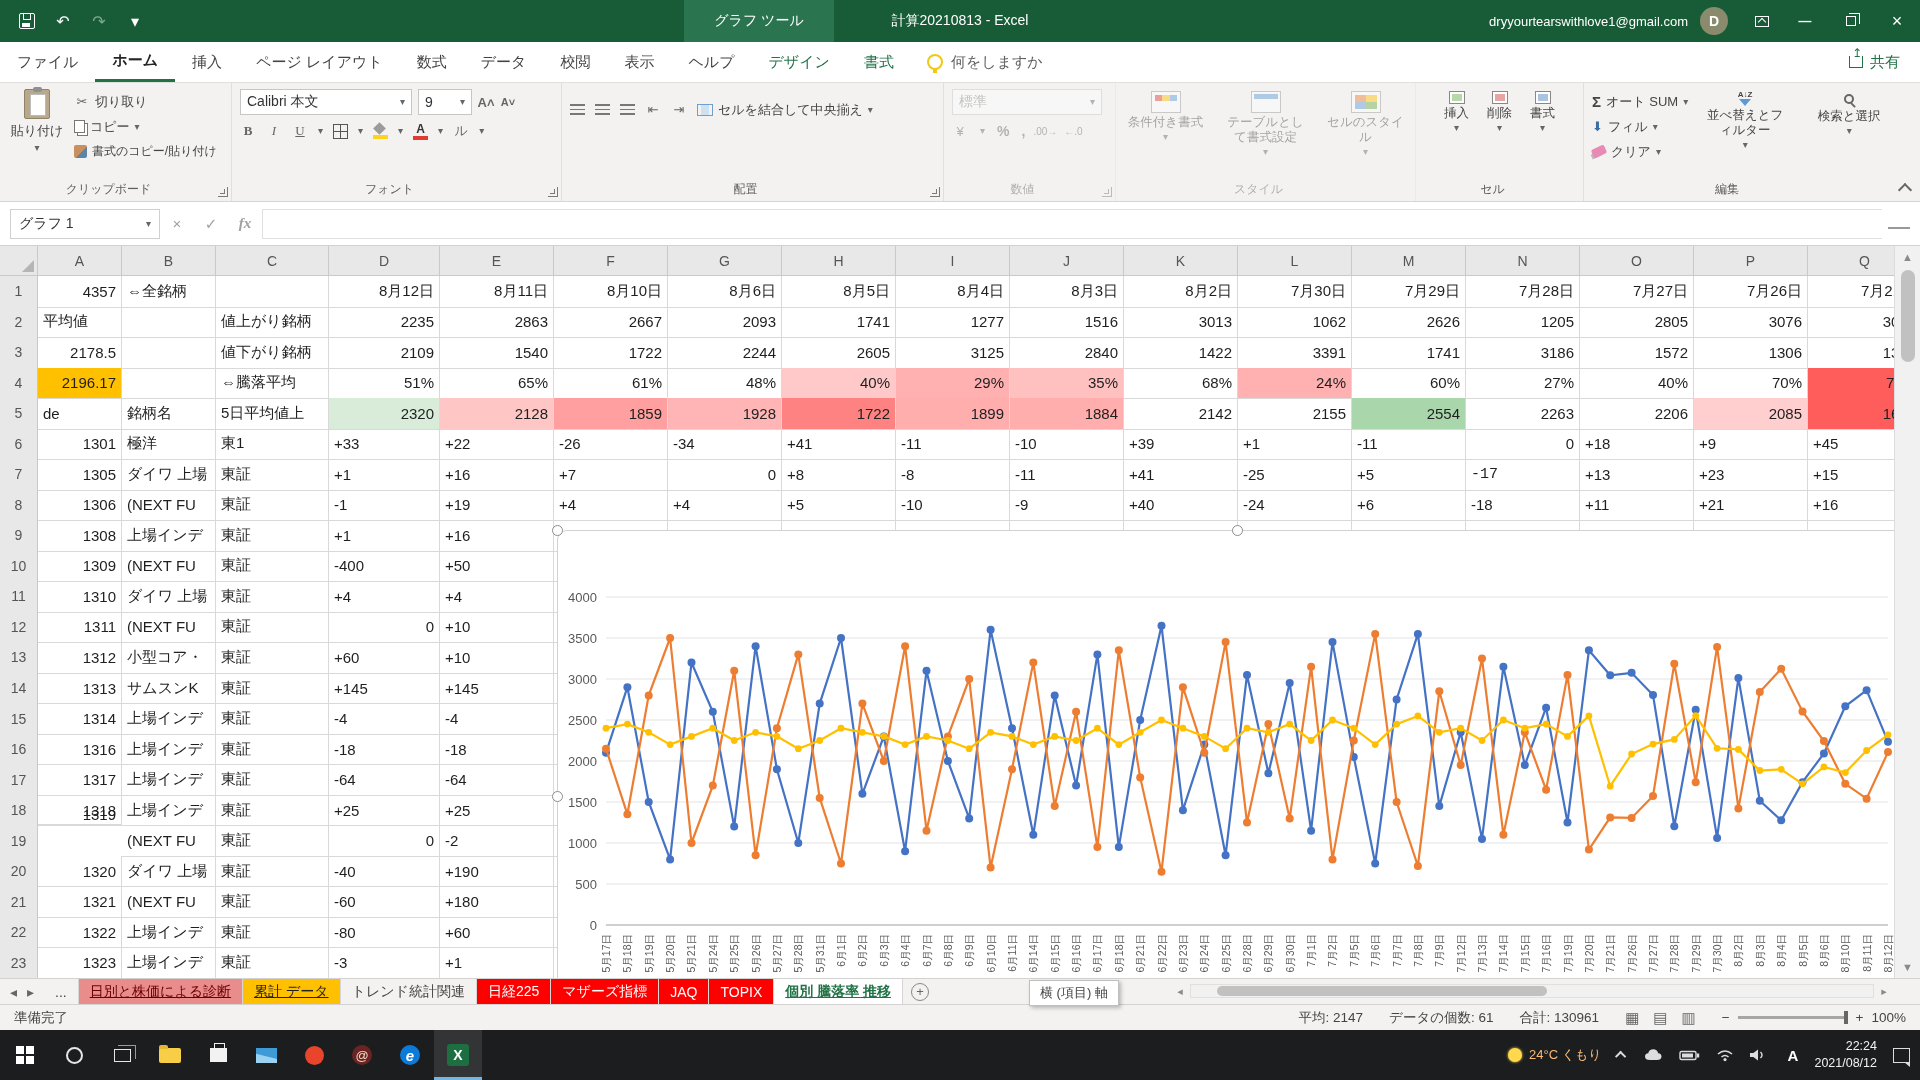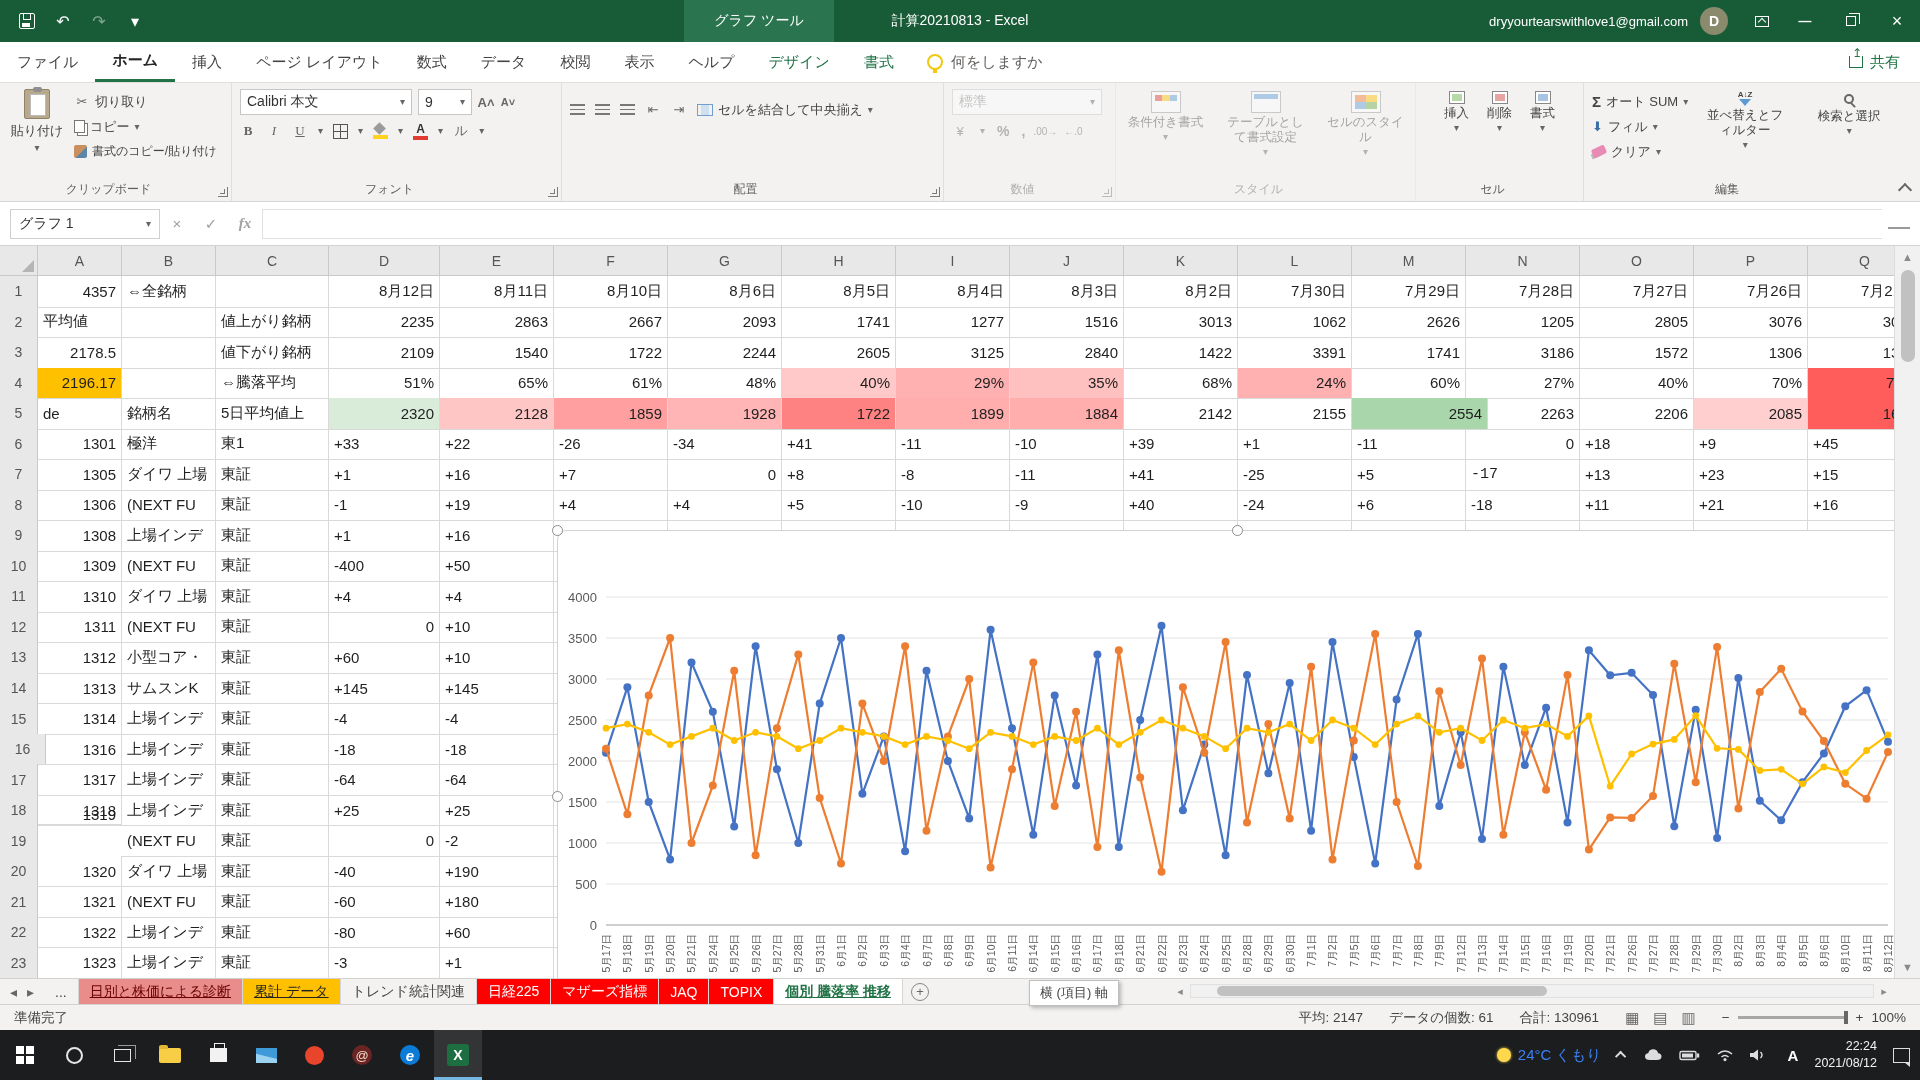--- a/index.html
+++ b/index.html
@@ -149,21 +149,21 @@
   .storeico{width:17px;height:14px;background:#f2f2f2;position:relative}
   .storeico::before{content:"";position:absolute;left:4px;top:-5px;width:9px;height:5px;border:1.6px solid #f2f2f2;border-bottom:none}
   .mailico{width:21px;height:15px;background:#9ad2f2;position:relative;overflow:hidden}
   .mailico::after{content:"";position:absolute;left:-3px;top:-9px;width:27px;height:17px;background:#3f9bd8;transform:rotate(14deg)}
   .redball{width:19px;height:19px;border-radius:50%;background:#e8452c}
   .atico{width:20px;height:20px;border-radius:50%;background:#6b2424;color:#f2d8c2;font-size:13px;display:flex;align-items:center;justify-content:center}
   .edgeico{width:20px;height:20px;border-radius:50%;background:#0c7bd8;color:#fff;font-size:15px;font-weight:bold;font-style:italic;display:flex;align-items:center;justify-content:center}
   .xlico{width:22px;height:22px;background:#1d6f42;border-radius:3px;color:#fff;font-weight:bold;font-size:14px;display:flex;align-items:center;justify-content:center}
   .tray{margin-left:auto;display:flex;align-items:center;gap:16px;padding-right:10px}
   .tray .chev{width:8px;height:8px;border-left:2px solid #ddd;border-top:2px solid #ddd;transform:rotate(45deg) translateY(2px)}
-  .weather{display:flex;align-items:center;gap:7px;font-size:15px;color:#3b82f6}
+  .weather{display:flex;align-items:center;gap:7px;font-size:13px;color:#fdba74}
   .sun{width:14px;height:14px;border-radius:50%;background:#ffd84d;box-shadow:0 0 3px #ffd84d}
   .imeA{font-size:15px;color:#fff;font-weight:bold}
   .clock{font-size:12.5px;text-align:right;line-height:1.35;color:#f2f2f2}
   .notif{width:17px;height:15px;border:1.6px solid #ddd;position:relative}
   .notif::after{content:"";position:absolute;right:-1px;bottom:-5px;border-left:6px solid transparent;border-top:5px solid #ddd}
 </style>
 </head>
 <body>
 
 <div id="app">
@@ -504,21 +504,21 @@
       <div class="cell" style="left: 216px; top: 152.08px; width: 113px; height: 31.52px;">5日平均値上</div>
       <div class="cell right" style="left: 329px; top: 152.08px; width: 111px; height: 31.52px; background: rgb(217, 236, 217);">2320</div>
       <div class="cell right" style="left: 440px; top: 152.08px; width: 114px; height: 31.52px; background: rgb(255, 198, 198);">2128</div>
       <div class="cell right" style="left: 554px; top: 152.08px; width: 114px; height: 31.52px; background: rgb(255, 159, 159);">1859</div>
       <div class="cell right" style="left: 668px; top: 152.08px; width: 114px; height: 31.52px; background: rgb(255, 181, 181);">1928</div>
       <div class="cell right" style="left: 782px; top: 152.08px; width: 114px; height: 31.52px; background: rgb(255, 130, 130);">1722</div>
       <div class="cell right" style="left: 896px; top: 152.08px; width: 114px; height: 31.52px; background: rgb(255, 173, 173);">1899</div>
       <div class="cell right" style="left: 1010px; top: 152.08px; width: 114px; height: 31.52px; background: rgb(255, 173, 173);">1884</div>
       <div class="cell right" style="left: 1124px; top: 152.08px; width: 114px; height: 31.52px;">2142</div>
       <div class="cell right" style="left: 1238px; top: 152.08px; width: 114px; height: 31.52px;">2155</div>
-      <div class="cell right" style="left: 1352px; top: 152.08px; width: 136px; height: 31.52px; background: rgb(169, 214, 171);">2554</div>
+      <div class="cell right" style="left: 1352px; top: 152.08px; width: 114px; height: 31.52px; background: rgb(169, 214, 171);">2554</div>
       <div class="cell right" style="left: 1466px; top: 152.08px; width: 114px; height: 31.52px;">2263</div>
       <div class="cell right" style="left: 1580px; top: 152.08px; width: 114px; height: 31.52px;">2206</div>
       <div class="cell right" style="left: 1694px; top: 152.08px; width: 114px; height: 31.52px; background: rgb(255, 207, 207);">2085</div>
       <div class="cell right" style="left: 1808px; top: 152.08px; width: 114px; height: 31.52px; background: rgb(255, 92, 92);">1693</div>
       <div class="row-header" style="left: 0px; top: 182.6px; width: 38px; height: 31.52px;">6</div>
       <div class="cell right" style="left: 38px; top: 182.6px; width: 84px; height: 31.52px;">1301</div>
       <div class="cell" style="left: 122px; top: 182.6px; width: 94px; height: 31.52px;">極洋</div>
       <div class="cell" style="left: 216px; top: 182.6px; width: 113px; height: 31.52px;">東1</div>
       <div class="cell" style="left: 329px; top: 182.6px; width: 111px; height: 31.52px;">+33</div>
       <div class="cell" style="left: 440px; top: 182.6px; width: 114px; height: 31.52px;">+22</div>
@@ -689,21 +689,21 @@
       <div class="cell" style="left: 782px; top: 457.28px; width: 114px; height: 31.52px;"></div>
       <div class="cell" style="left: 896px; top: 457.28px; width: 114px; height: 31.52px;"></div>
       <div class="cell" style="left: 1010px; top: 457.28px; width: 114px; height: 31.52px;"></div>
       <div class="cell" style="left: 1124px; top: 457.28px; width: 114px; height: 31.52px;"></div>
       <div class="cell" style="left: 1238px; top: 457.28px; width: 114px; height: 31.52px;"></div>
       <div class="cell" style="left: 1352px; top: 457.28px; width: 114px; height: 31.52px;"></div>
       <div class="cell" style="left: 1466px; top: 457.28px; width: 114px; height: 31.52px;"></div>
       <div class="cell" style="left: 1580px; top: 457.28px; width: 114px; height: 31.52px;"></div>
       <div class="cell" style="left: 1694px; top: 457.28px; width: 114px; height: 31.52px;"></div>
       <div class="cell" style="left: 1808px; top: 457.28px; width: 114px; height: 31.52px;"></div>
-      <div class="row-header" style="left: 0px; top: 487.8px; width: 46px; height: 31.52px;">16</div>
+      <div class="row-header" style="left: 0px; top: 487.8px; width: 38px; height: 31.52px;">16</div>
       <div class="cell right" style="left: 38px; top: 487.8px; width: 84px; height: 31.52px;">1316</div>
       <div class="cell" style="left: 122px; top: 487.8px; width: 94px; height: 31.52px;">上場インデ</div>
       <div class="cell" style="left: 216px; top: 487.8px; width: 113px; height: 31.52px;">東証</div>
       <div class="cell" style="left: 329px; top: 487.8px; width: 111px; height: 31.52px;">-18</div>
       <div class="cell" style="left: 440px; top: 487.8px; width: 114px; height: 31.52px;">-18</div>
       <div class="cell" style="left: 554px; top: 487.8px; width: 114px; height: 31.52px;"></div>
       <div class="cell" style="left: 668px; top: 487.8px; width: 114px; height: 31.52px;"></div>
       <div class="cell" style="left: 782px; top: 487.8px; width: 114px; height: 31.52px;"></div>
       <div class="cell" style="left: 896px; top: 487.8px; width: 114px; height: 31.52px;"></div>
       <div class="cell" style="left: 1010px; top: 487.8px; width: 114px; height: 31.52px;"></div>

